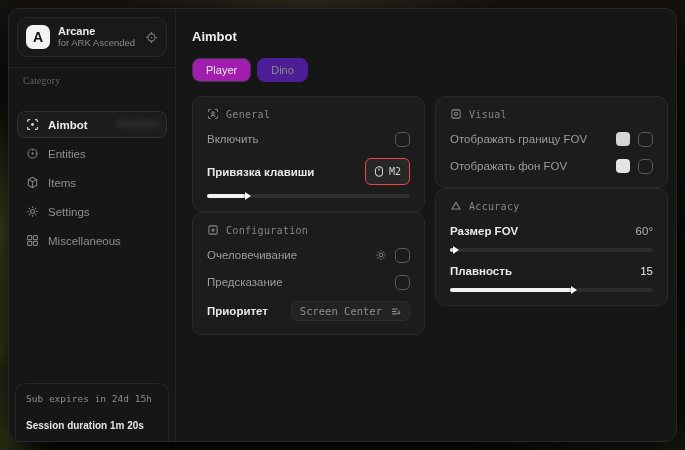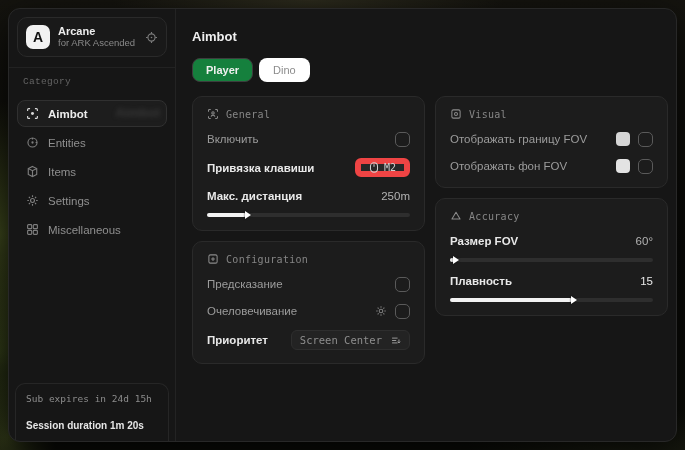--- a/index.html
+++ b/index.html
@@ -27,52 +27,52 @@
   }
   
   .sidebar { width:167px; min-width:167px; border-right:1px solid #232323; display:flex; flex-direction:column; padding:8px; }
   .logo-card { display:flex; align-items:center; gap:8px; border:1px solid #2a2a2a; background:#191919; border-radius:10px; padding:7px 8px; }
   .logo { width:24px; height:24px; border-radius:7px; background:#f2f2f2; color:#111; font-weight:bold; font-size:14px; display:flex; align-items:center; justify-content:center; }
   .logo-text { flex:1; line-height:1.15; }
   .app-name { font-size:11px; font-weight:bold; color:#ededed; }
   .app-sub { font-size:9.5px; color:#8a8a8a; }
   .hdr-ico { color:#7c7c7c; display:flex; }
   .side-divider { border-top:1px solid #222; margin:10px -8px 8px; }
-  .cat-label { font-family:Liberation Mono, monospace; font-size:9.5px; color:#636363; margin:0 6px 13px; letter-spacing:.3px; }
+  .cat-label { font-family:Liberation Serif, serif; font-size:9.5px; color:#636363; margin:0 6px 25px; letter-spacing:.3px; }
   .nav { display:flex; flex-direction:column; gap:2px; }
   .nav-item { display:flex; align-items:center; gap:9px; height:27px; padding:0 8px; border-radius:8px; border:1px solid transparent; background:transparent; color:#8f8f8f; font-size:11.5px; cursor:pointer; text-align:left; font-family:inherit; position:relative; overflow:hidden; }
   .nav-item .nico { display:flex; color:#7e7e7e; }
   .nav-item.active { background:#1d1d1d; border-color:#303030; color:#ededed; font-weight:600; }
   .nav-item.active .nico { color:#d8d8d8; }
   .watermark { position:absolute; right:6px; top:4px; font-size:13px; font-weight:bold; color:#6a6a6a; filter:blur(2.5px); opacity:.35; pointer-events:none; }
   .side-footer { margin-top:auto; border:1px solid #262626; border-radius:10px 10px 0 0; border-bottom:none; margin-bottom:-8px; margin-left:-2px; margin-right:-2px; padding:9px 10px 10px; }
   .sub-expires { font-family:"DejaVu Sans Mono","Liberation Mono",monospace; font-size:9.5px; color:#8c8c8c; margin-bottom:16px; }
   .session { font-size:10px; font-weight:bold; color:#e6e6e6; }
   
   .main { flex:1; padding:14px 14px 14px 16px; }
   .page-title { font-size:13px; font-weight:bold; color:#f0f0f0; margin:6px 0 14px; }
   .tabs { display:flex; gap:6px; margin-bottom:14px; }
-  .tab { font-family:inherit; font-size:11px; padding:5px 13px; border-radius:8px; background:#ffffff; border:1px solid transparent; color:#8c8c8c; cursor:pointer; }
-  .tab.active { background:#15803d; border-color:#3d3d3d; color:#f0f0f0; font-weight:700; }
+  .tab { font-family:inherit; font-size:11px; padding:5px 13px; border-radius:8px; background:#4c1d95; border:1px solid transparent; color:#8c8c8c; cursor:pointer; }
+  .tab.active { background:#a21caf; border-color:#3d3d3d; color:#f0f0f0; font-weight:400; }
   .cols { display:flex; gap:10px; align-items:flex-start; }
-  .col { width:233px; display:flex; flex-direction:column; gap:10px; }
+  .col { width:233px; display:flex; flex-direction:column; }
   .card { background:#1c1c1c; border:1px solid #2a2a2a; border-radius:10px; padding:11px 14px 13px; }
   .card-head { display:flex; align-items:center; gap:7px; color:#868686; }
   .card-head .cico { display:flex; color:#8a8a8a; }
   .card-title { font-family:"DejaVu Sans Mono","Liberation Mono",monospace; font-size:10px; letter-spacing:.3px; }
   .row { display:flex; align-items:center; justify-content:space-between; margin-top:11px; min-height:16px; }
   .lbl { font-size:11.5px; color:#9c9c9c; }
   .lbl.bright { color:#e8e8e8; font-weight:700; }
   .val { font-size:11.5px; color:#b2b2b2; }
   .val.bright { color:#e8e8e8; }
   .ctrls { display:flex; align-items:center; gap:8px; }
   .checkbox { width:15px; height:15px; border:1.5px solid #5a5a5a; border-radius:5px; background:transparent; cursor:pointer; }
   .swatch { width:14px; height:14px; border-radius:4px; cursor:pointer; }
   .gear-mini { display:flex; color:#7e7e7e; cursor:pointer; }
-  .keybind { display:flex; align-items:center; gap:5px; background:#272727; border:6px solid #ef4444; border-radius:6px; padding:2px 8px; height:19px; cursor:pointer; color:#cfcfcf; }
+  .keybind { display:flex; align-items:center; gap:5px; background:#272727; border:1px solid #ef4444; border-radius:6px; padding:2px 8px; height:27px; cursor:pointer; color:#cfcfcf; }
   .keybind .kv { font-family:"DejaVu Sans Mono","Liberation Mono",monospace; font-size:10px; }
   .dropdown { display:flex; align-items:center; gap:8px; background:#232323; border:1px solid #2e2e2e; border-radius:6px; padding:7px 8px; height:20px; cursor:pointer; }
   .dd-text { font-size:10.5px; color:#8e8e8e; font-family:"DejaVu Sans Mono","Liberation Mono",monospace; }
   .dd-ico { display:flex; color:#a8a8a8; }
   .slider { position:relative; height:4px; background:#2e2e2e; border-radius:3px; margin-top:9px; cursor:pointer; }
   .slider-fill { position:absolute; left:0; top:0; bottom:0; background:#f2f2f2; border-radius:3px; }
   .thumb { position:absolute; right:-5px; top:50%; transform:translateY(-50%); width:0; height:0; border-top:4px solid transparent; border-bottom:4px solid transparent; border-left:6px solid #ffffff; filter:drop-shadow(0 0 1px rgba(0,0,0,.6)); }
 </style>
 </head>
 <body>
@@ -192,58 +192,54 @@
             <button class="keybind">
               <span style="display:flex">
                 <svg width="10" height="11" viewBox="0 0 12 14" fill="none" stroke="currentColor" stroke-width="1.3">
                     <rect x="1.5" y="1" width="9" height="12" rx="4.5"></rect>
                     <path d="M6 3v3"></path>
                   </svg>
               </span>
               <span class="kv">M2</span>
             </button>
           </div>
-          <div class="row">
-            <span class="lbl bright">Макс. дистанция</span>
-            <span class="val">250m</span>
-          </div>
           <div class="slider">
             <div class="slider-fill" style="width: 19%;">
                 <span class="thumb"></span>
               </div>
           </div>
         </section>
 
         <section class="card">
           <div class="card-head">
             <span class="cico">
               <svg width="12" height="12" viewBox="0 0 16 16" fill="none" stroke="currentColor" stroke-width="1.4">
                   <rect x="2.5" y="2.5" width="11" height="11" rx="2"></rect>
                   <path d="M5.5 8h5M8 5.5v5"></path>
                 </svg>
             </span>
             <span class="card-title">Configuration</span>
-          </div>
-          <div class="row">
-            <span class="lbl">Предсказание</span>
-            <span class="checkbox"></span>
           </div>
           <div class="row">
             <span class="lbl">Очеловечивание</span>
             <span class="ctrls">
               <span class="gear-mini">
                 <svg width="12" height="12" viewBox="0 0 16 16" fill="none" stroke="currentColor" stroke-width="1.4">
                     <circle cx="8" cy="8" r="2.4"></circle>
                     <path d="M8 1.6v2M8 12.4v2M1.6 8h2M12.4 8h2M3.5 3.5l1.4 1.4M11.1 11.1l1.4 1.4M12.5 3.5l-1.4 1.4M4.9 11.1l-1.4 1.4"></path>
                   </svg>
               </span>
               <span class="checkbox"></span>
             </span>
           </div>
           <div class="row">
+            <span class="lbl">Предсказание</span>
+            <span class="checkbox"></span>
+          </div>
+          <div class="row">
             <span class="lbl bright">Приоритет</span>
             <button class="dropdown">
               <span class="dd-text">Screen Center</span>
               <span class="dd-ico">
                 <svg width="11" height="11" viewBox="0 0 16 16" fill="none" stroke="currentColor" stroke-width="1.5">
                     <path d="M3 4.5h8M3 8h6M3 11.5h8M13 6.5v5M13 11.5l-1.8-1.8M13 11.5l1.8-1.8" stroke-width="1.3"></path>
                   </svg>
               </span>
             </button>
           </div>

